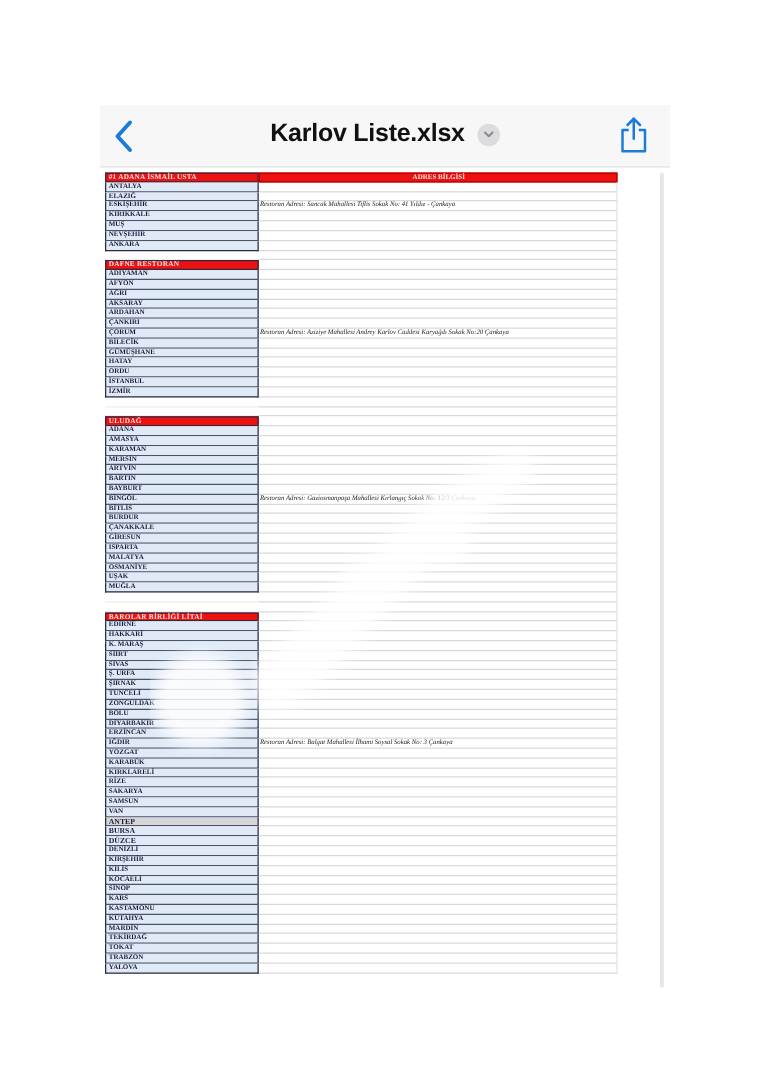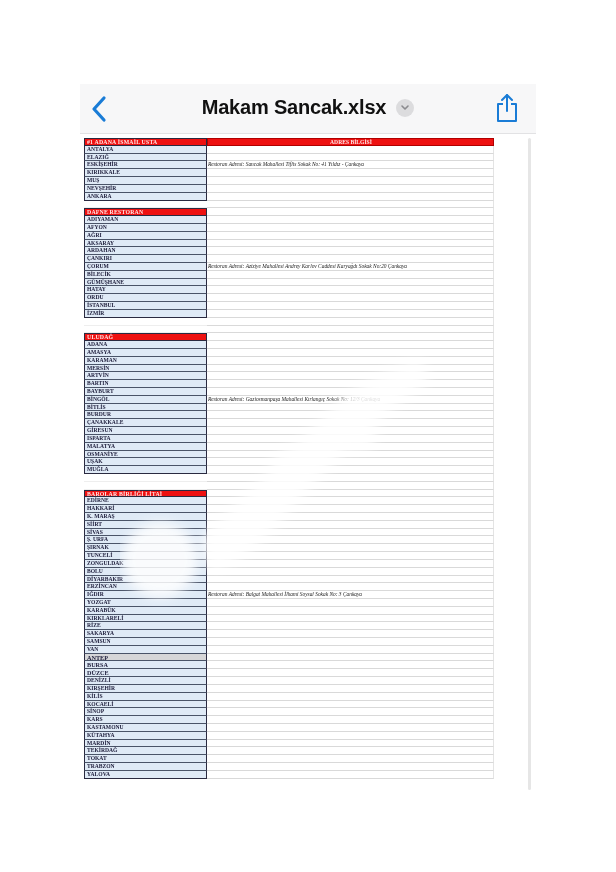--- a/index.html
+++ b/index.html
@@ -81,21 +81,21 @@
 </head>
 <body>
 
 <div class="navbar">
   <div class="back-btn">
     <svg width="24" height="30" viewBox="0 0 24 30">
       <path d="M16 4 L6 15 L16 26" fill="none" stroke="#1a7cd6" stroke-width="3.2" stroke-linecap="round" stroke-linejoin="round"></path>
     </svg>
   </div>
   <div class="title-wrap">
-    <span class="doc-title">Makam Sancak.xlsx</span>
+    <span class="doc-title">Karlov Liste.xlsx</span>
     <span class="title-chevron">
       <svg width="10" height="8" viewBox="0 0 10 8">
         <path d="M2 2 L5 5 L8 2" fill="none" stroke="#8a8a8e" stroke-width="1.6" stroke-linecap="round" stroke-linejoin="round"></path>
       </svg>
     </span>
   </div>
   <div class="share-btn">
     <svg width="26" height="32" viewBox="0 0 26 32">
       <path d="M13 3 L13 19" stroke="#1a7cd6" stroke-width="2" stroke-linecap="round"></path>
       <path d="M8 8 L13 3 L18 8" fill="none" stroke="#1a7cd6" stroke-width="2" stroke-linecap="round" stroke-linejoin="round"></path>

